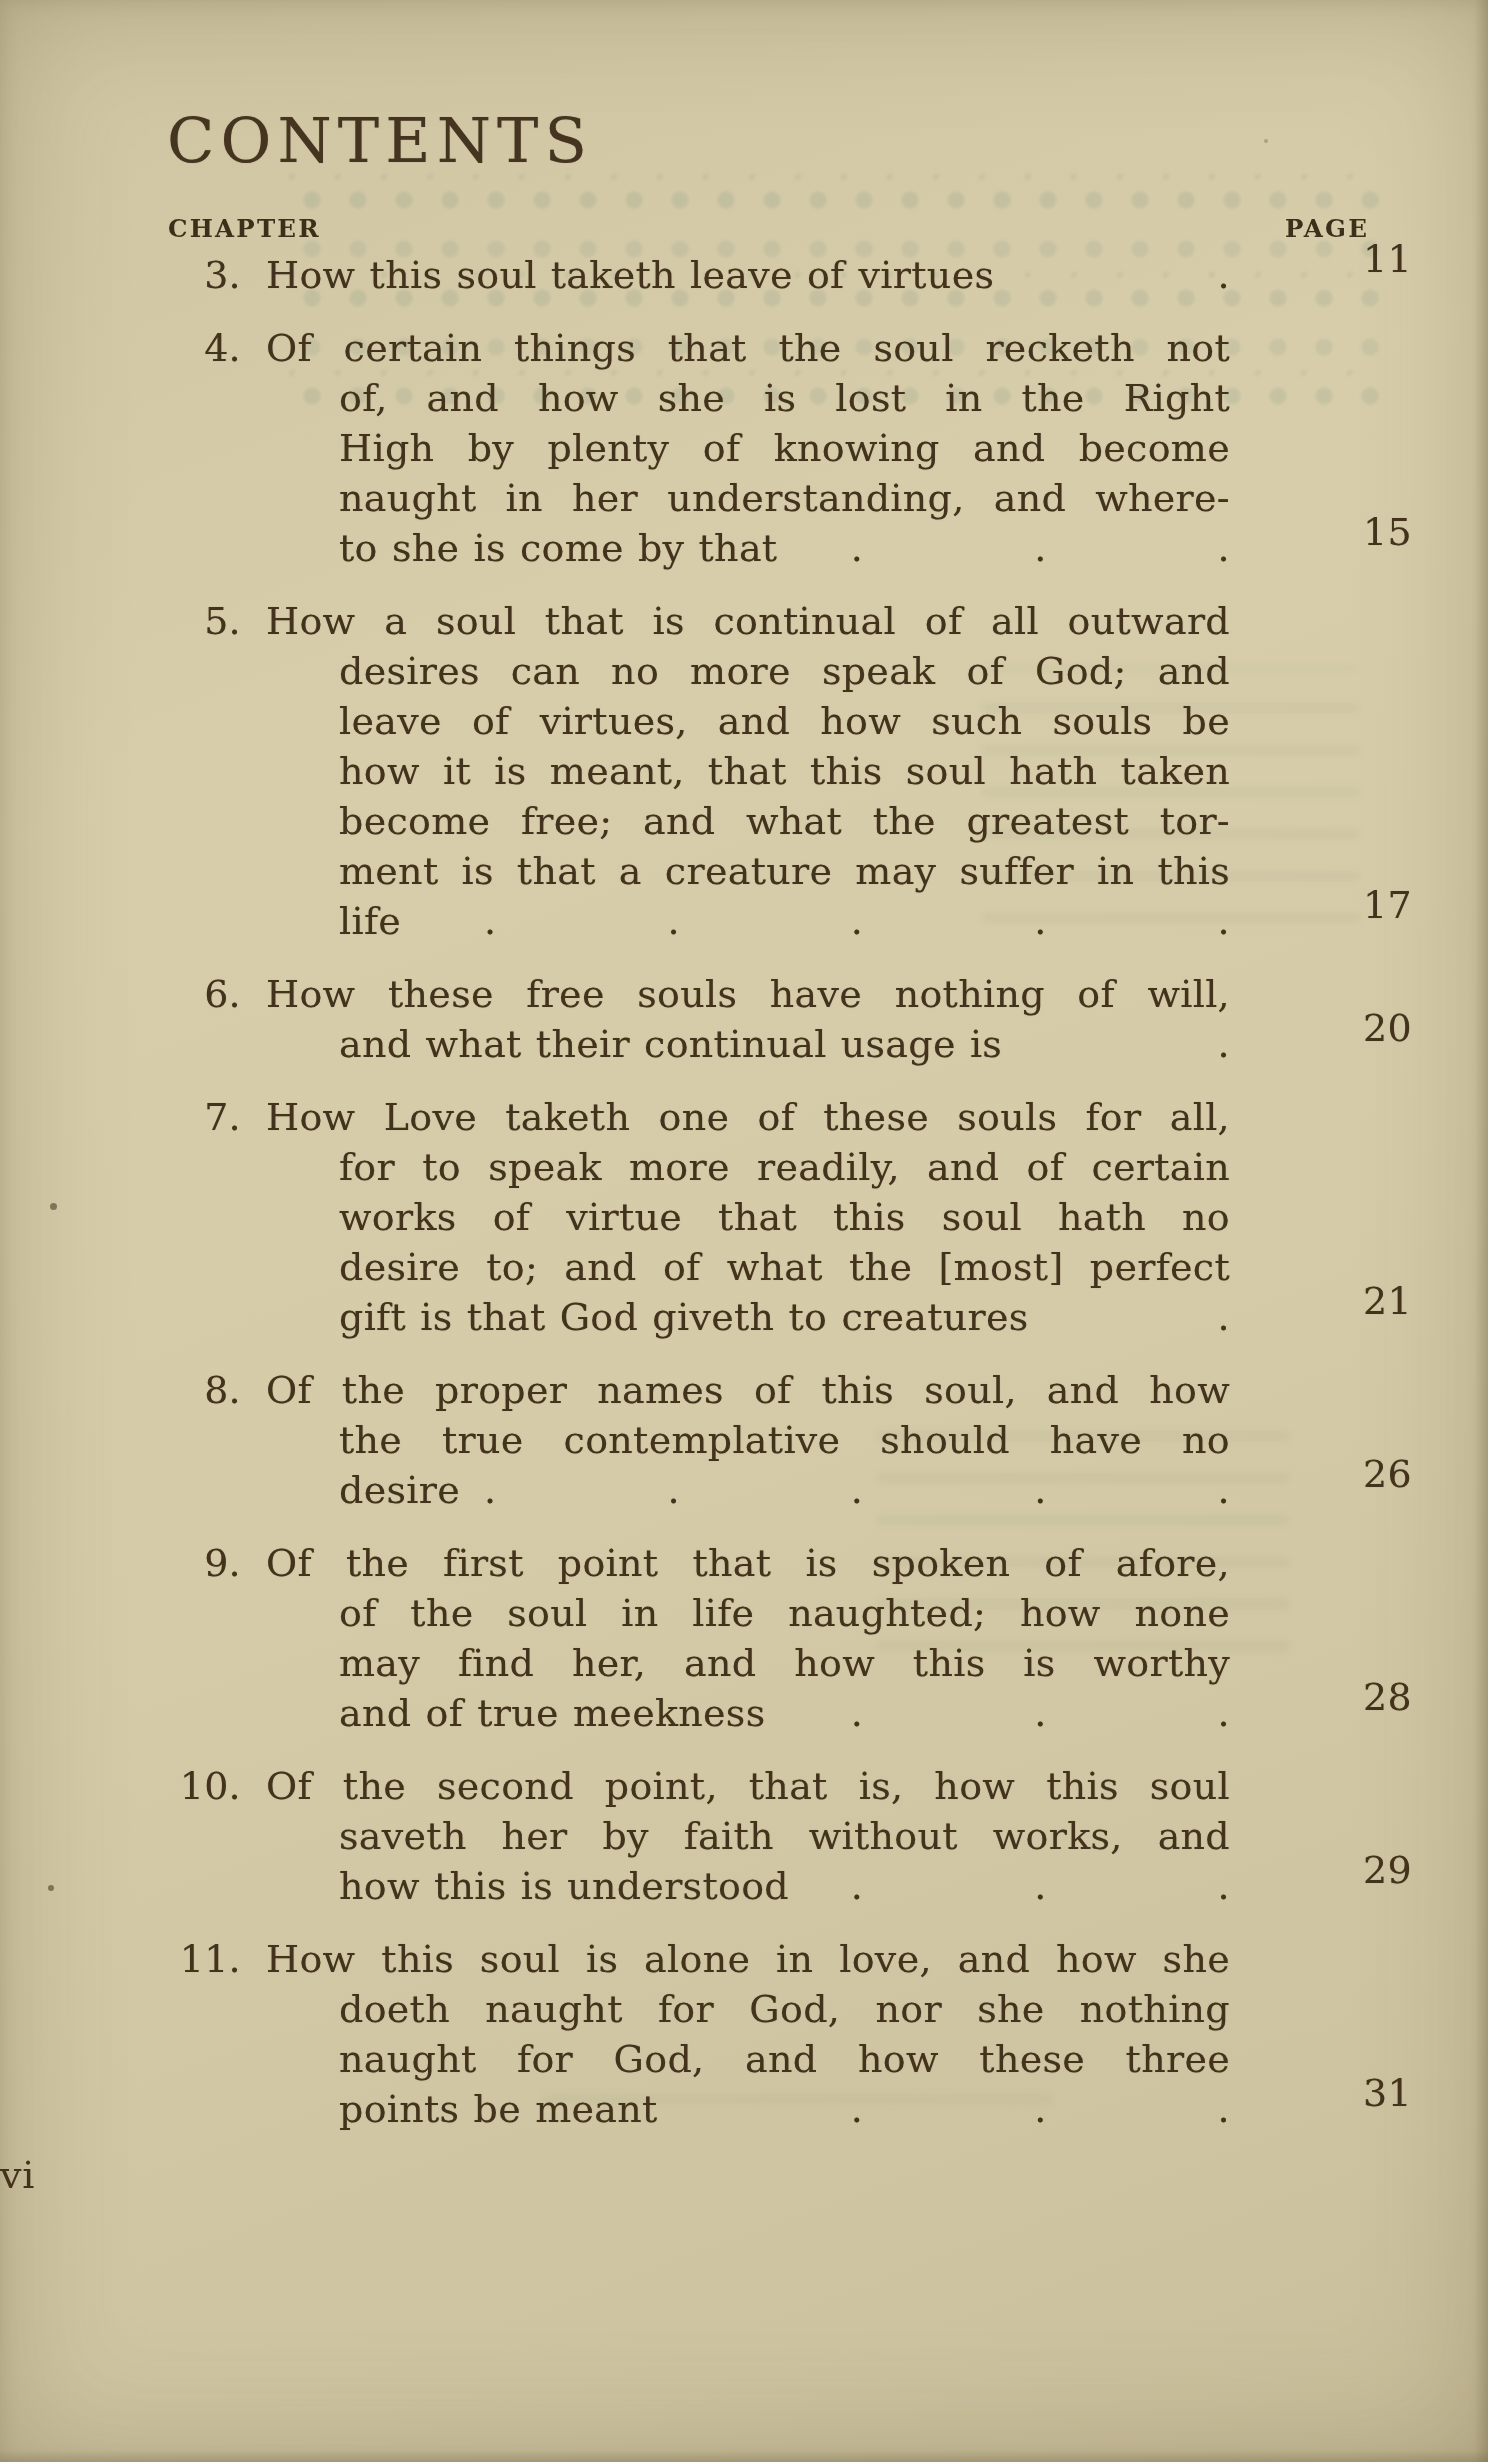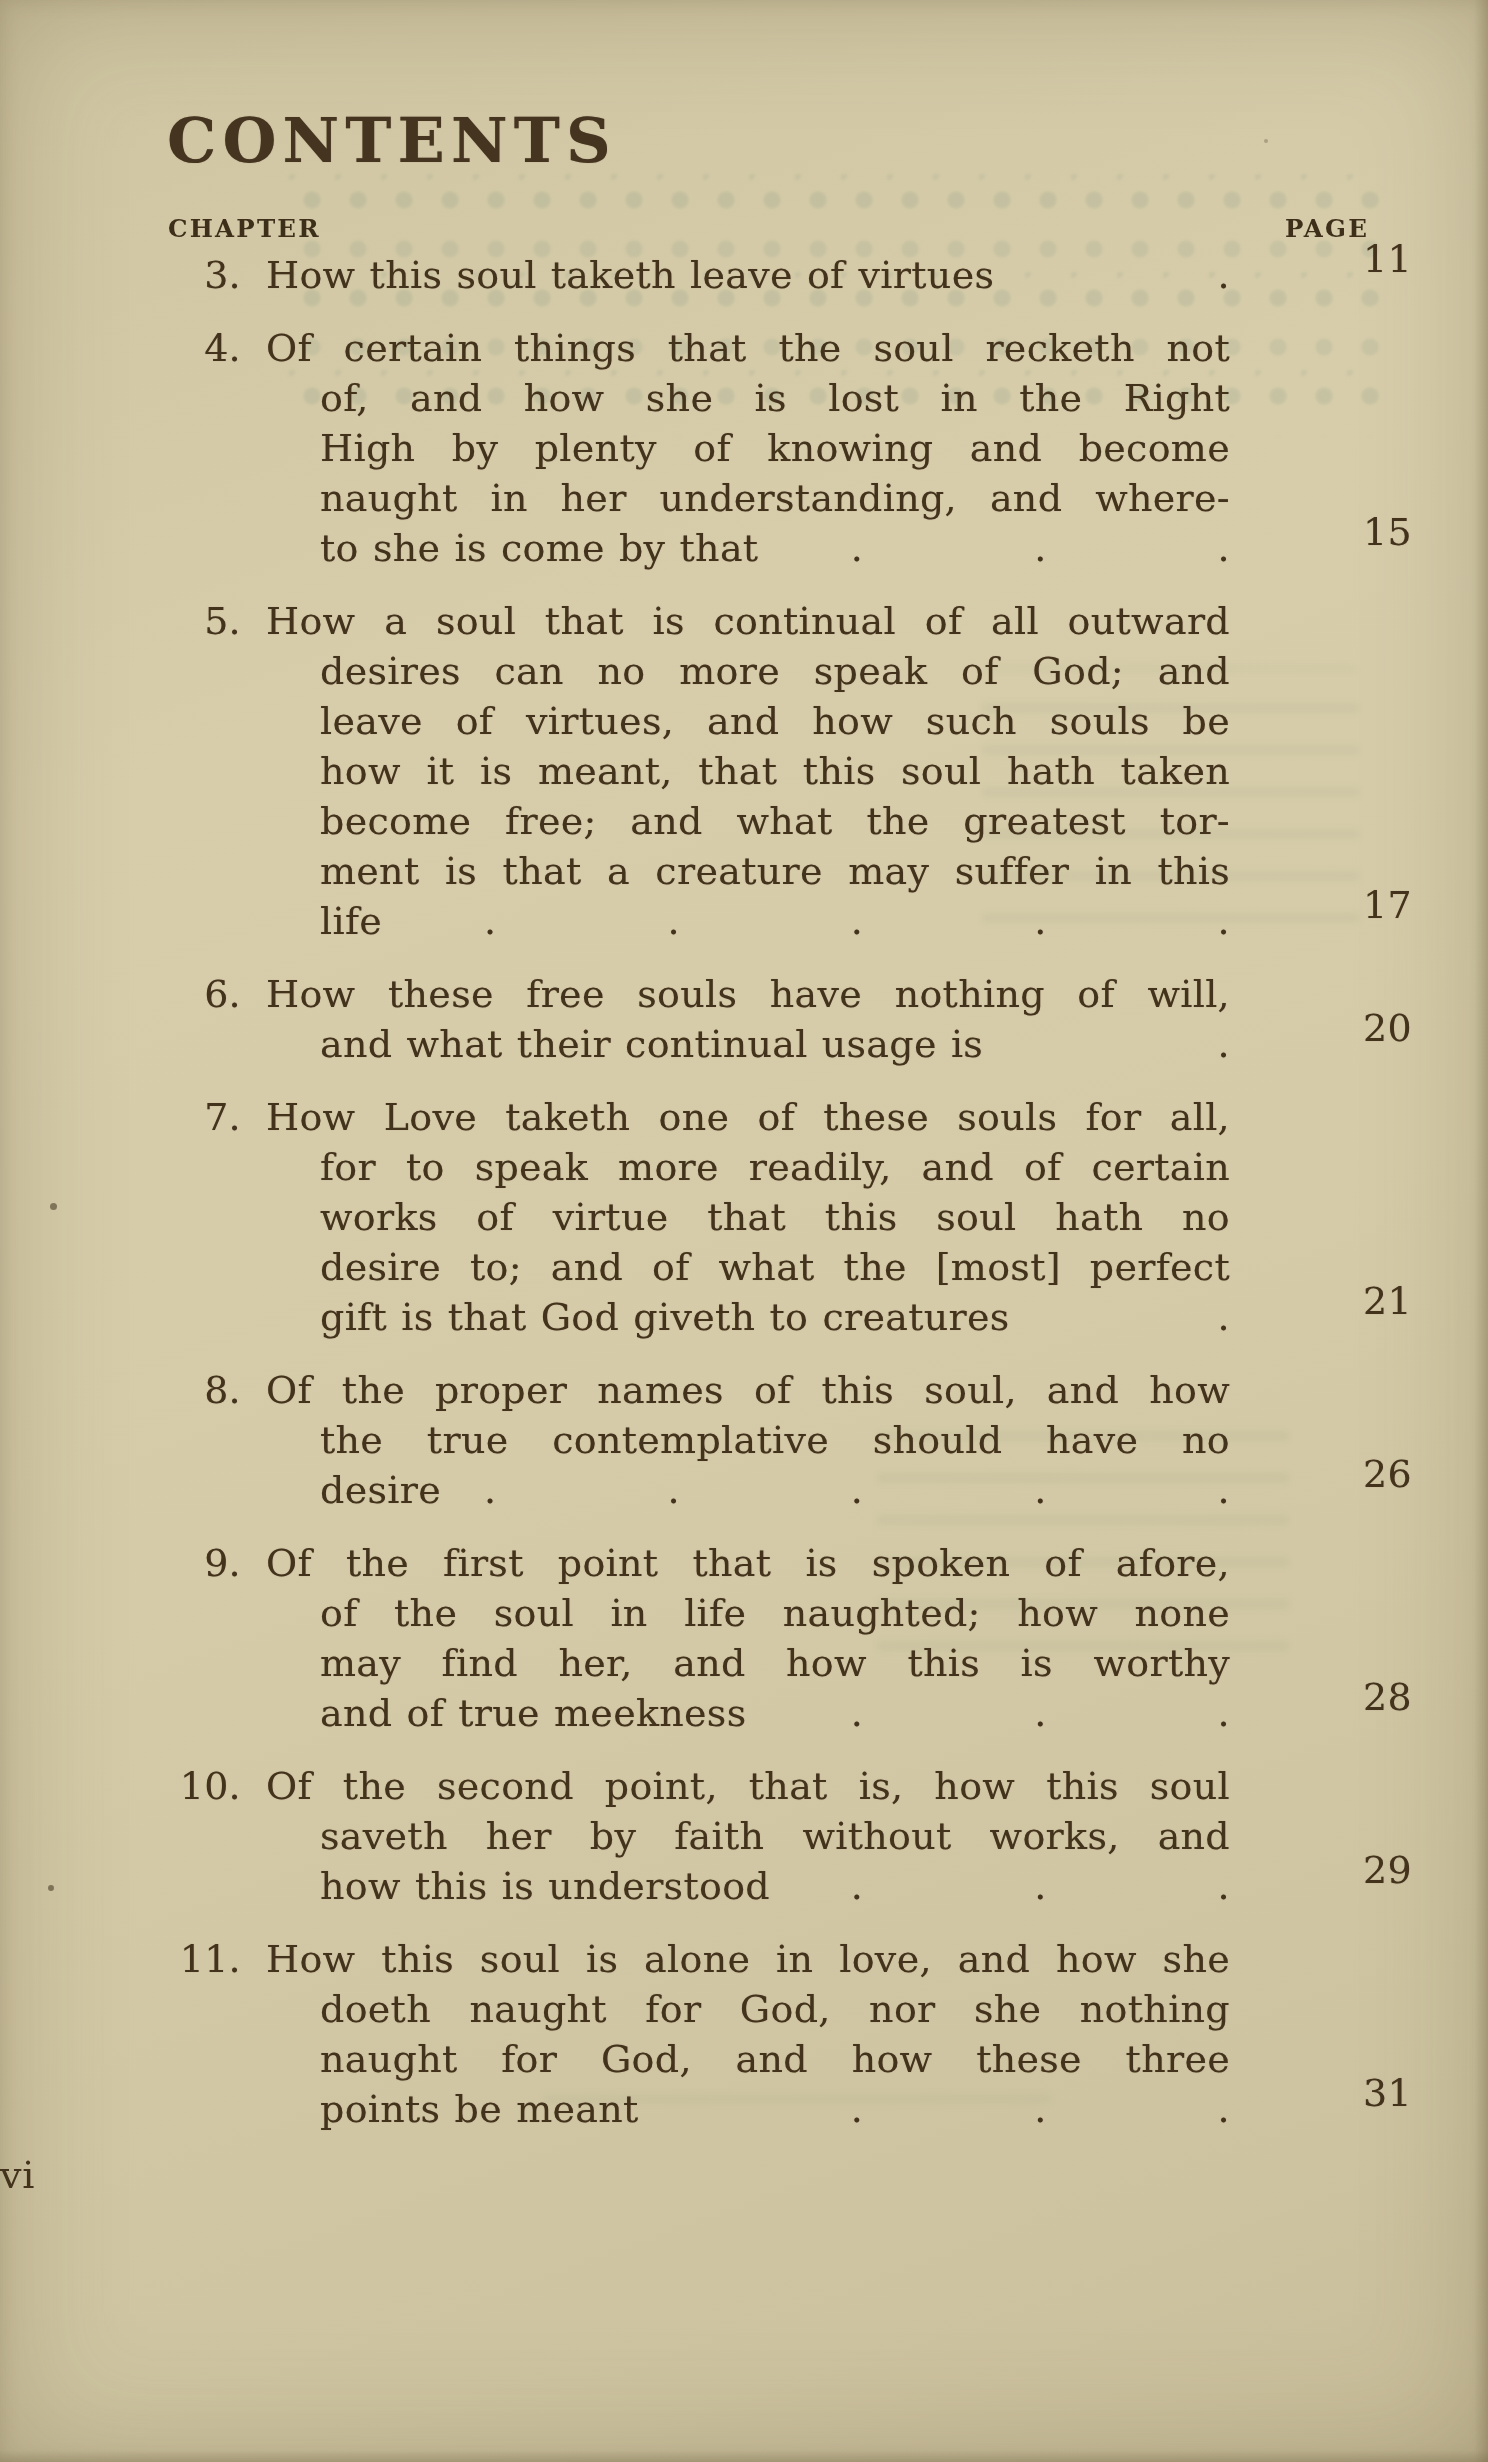--- a/index.html
+++ b/index.html
@@ -47,21 +47,21 @@
   .edge-right{position:absolute;right:0;top:0;width:14px;height:100%;
     background:linear-gradient(to left, rgba(100,88,56,.22), rgba(100,88,56,0));}
   .edge-bottom{position:absolute;left:0;bottom:0;width:100%;height:12.3px;
     background:linear-gradient(to top, rgba(100,88,56,.22), rgba(100,88,56,0));}
 
   .title{
     margin:0;
     padding:110px 0 0 167px;
     font-size:62px;
     line-height:1;
-    font-weight:bold;
+    font-weight:normal;
     letter-spacing:6.1px;
     color:#453420;
     text-shadow:0 0 0.9px rgba(69,52,32,.45);
   }
   .col-headers{
     display:flex;
     justify-content:space-between;
     margin:42px 119px 0 168px;
     font-size:24.5px;
     font-weight:bold;
@@ -84,21 +84,21 @@
   .entry:first-child{margin-top:7px;}
   .entry .num{
     position:absolute;left:-102px;top:0;width:77px;
     text-align:right;
   }
   .line{
     text-align:justify;
     text-align-last:justify;
     text-justify:inter-word;
   }
-  .line + .line{margin-left:54px;}
+  .line + .line{margin-left:73px;}
   .line.last{
     display:flex;
     align-items:baseline;
     position:relative;
     text-align:left;
     text-align-last:auto;
     gap:12px;
   }
   .line.last .line-text{white-space:nowrap;}
   .leaders{

